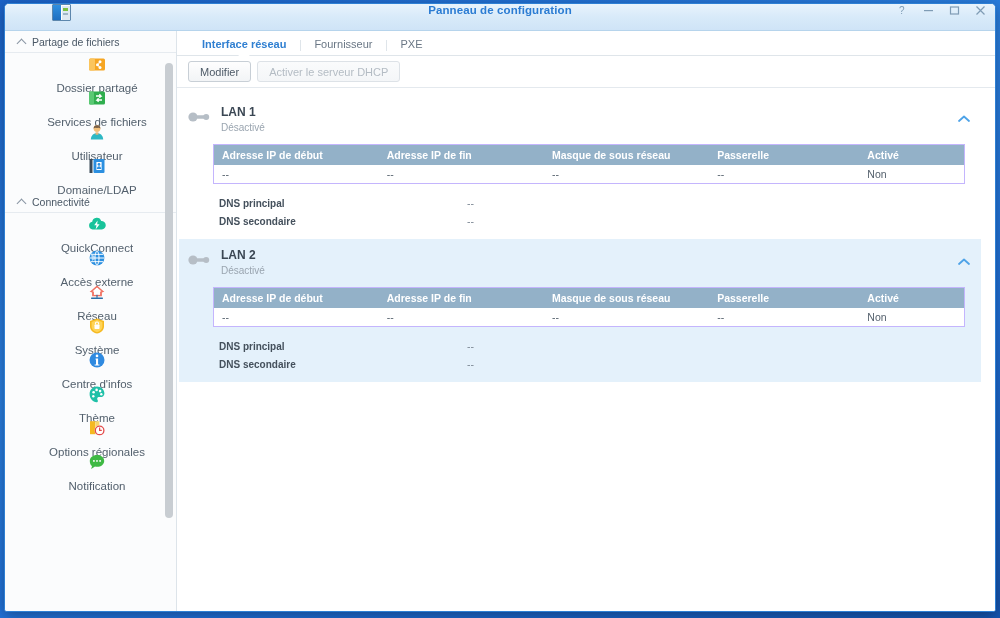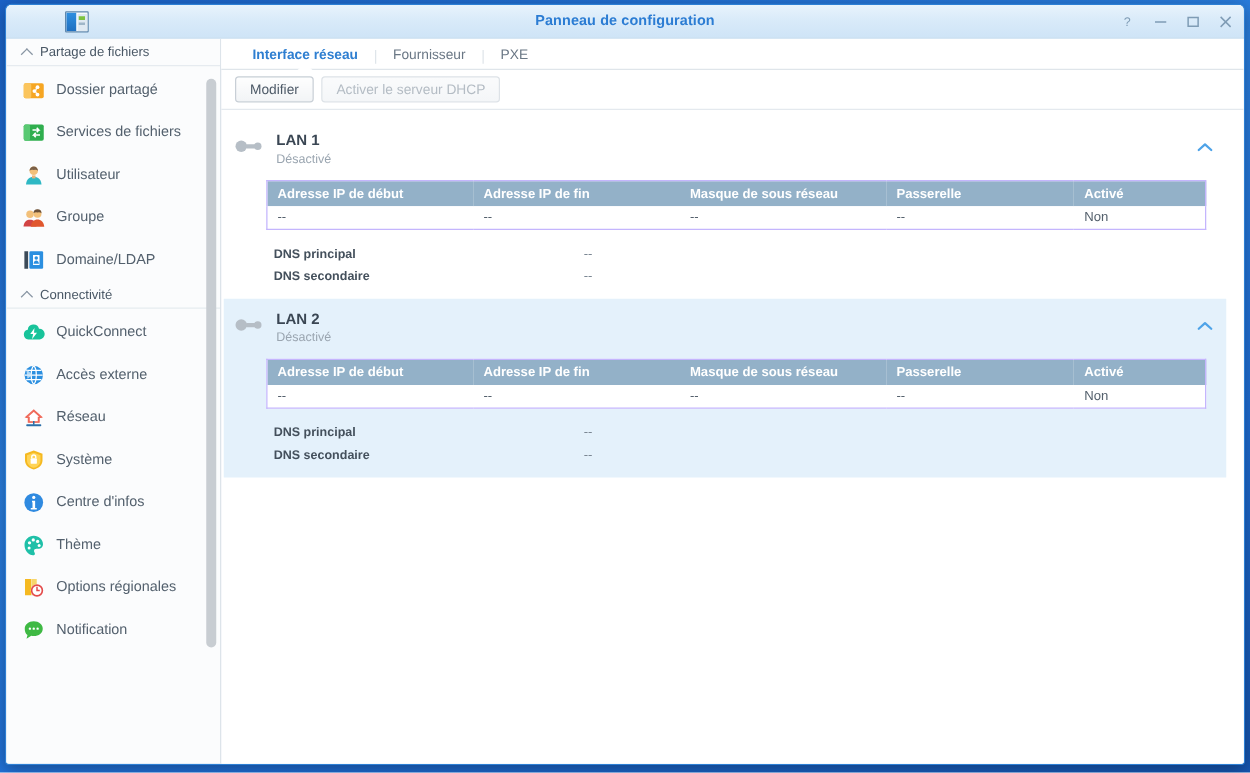--- a/index.html
+++ b/index.html
@@ -34,21 +34,21 @@
   }
 
   
   #titlebar {
     height: 27px;
     flex: 0 0 27px;
     background: linear-gradient(to bottom, #e8f3fc 0%, #d8eaf9 50%, #cfe4f7 100%);
     border-bottom: 1px solid #b6d4ec;
     position: relative;
     display: flex;
-    align-items: center;
+    align-items: flex-start;
     padding-left: 40px;
   }
   #app-icon {
     width: 19px; height: 17px;
     margin-left: 7px;
     border: 1px solid #5d87ad;
     background: #ffffff;
     border-radius: 1px;
     position: relative;
     overflow: hidden;
@@ -187,20 +187,21 @@
   }
 
   .sb-item {
     display: flex;
     align-items: center;
     gap: 9px;
     height: 34px;
     padding-left: 13px;
     cursor: pointer;
     border-radius: 2px;
+    flex-direction: column;
   }
   .sb-item.selected { background: #d6e9fb; }
   .sb-label {
     font-size: 11.5px;
     color: #53606d;
     white-space: nowrap;
   }
   .sb-item.selected .sb-label { color: #2f7fd1; }
 
   .sb-icon { width: 18px; height: 18px; flex: 0 0 18px; position: relative; }
@@ -472,32 +473,20 @@
             <div class="sb-item">
               <span class="sb-icon">
                 <svg width="18" height="18" viewBox="0 0 18 18">
                   <circle cx="9" cy="5.6" r="3.4" fill="#f2c07a"></circle>
                   <path d="M9 5 a3.4 3.4 0 0 1 3.4 .6 a3.4 3.4 0 0 0 -6.8 0 A3.4 3.4 0 0 1 9 5 Z" fill="#7a6048"></path>
                   <path d="M2.8 16.5 C3.2 11.8 6 10.3 9 10.3 s5.8 1.5 6.2 6.2 Z" fill="#2eb8c4"></path>
                   <rect x="7.6" y="9.3" width="2.8" height="2.4" fill="#e8b478"></rect>
                 </svg>
               </span>
               <span class="sb-label">Utilisateur</span>
-            </div>
-            <div class="sb-item">
-              <span class="sb-icon">
-                <svg width="18" height="18" viewBox="0 0 18 18">
-                  <circle cx="6" cy="6.3" r="3" fill="#f2c07a"></circle>
-                  <path d="M0.8 16.2 C1.2 12.2 3.5 10.8 6 10.8 s4.8 1.4 5.2 5.4 Z" fill="#d24444"></path>
-                  <circle cx="12" cy="6" r="3.2" fill="#f2c07a"></circle>
-                  <path d="M6.6 16.4 C7 12.2 9.4 10.6 12 10.6 s5 1.6 5.4 5.8 Z" fill="#e0572e"></path>
-                  <path d="M12 5 a3.2 3.2 0 0 1 3.2 .6 a3.2 3.2 0 0 0 -6.4 0 A3.2 3.2 0 0 1 12 5 Z" fill="#6b5038"></path>
-                </svg>
-              </span>
-              <span class="sb-label">Groupe</span>
             </div>
             <div class="sb-item">
               <span class="sb-icon">
                 <svg width="18" height="18" viewBox="0 0 18 18">
                   <rect x="1.5" y="2" width="3" height="14" fill="#3b4a58"></rect>
                   <rect x="5.5" y="2" width="11" height="14" rx="1" fill="#2b8fe0"></rect>
                   <rect x="8.4" y="5" width="5.2" height="8" fill="#fff"></rect>
                   <circle cx="11" cy="7.4" r="1.4" fill="#2b8fe0"></circle>
                   <path d="M8.8 12 C9.1 9.9 10 9.3 11 9.3 s1.9 .6 2.2 2.7 Z" fill="#2b8fe0"></path>
                 </svg>

